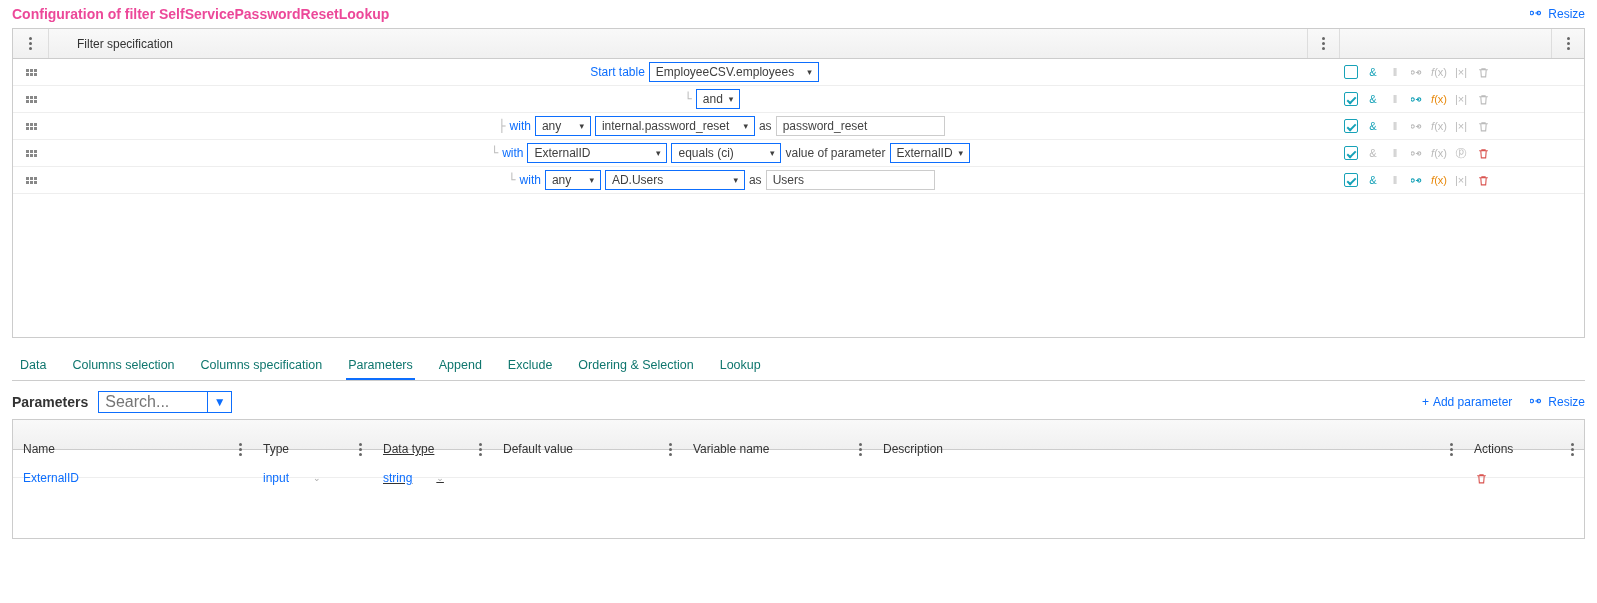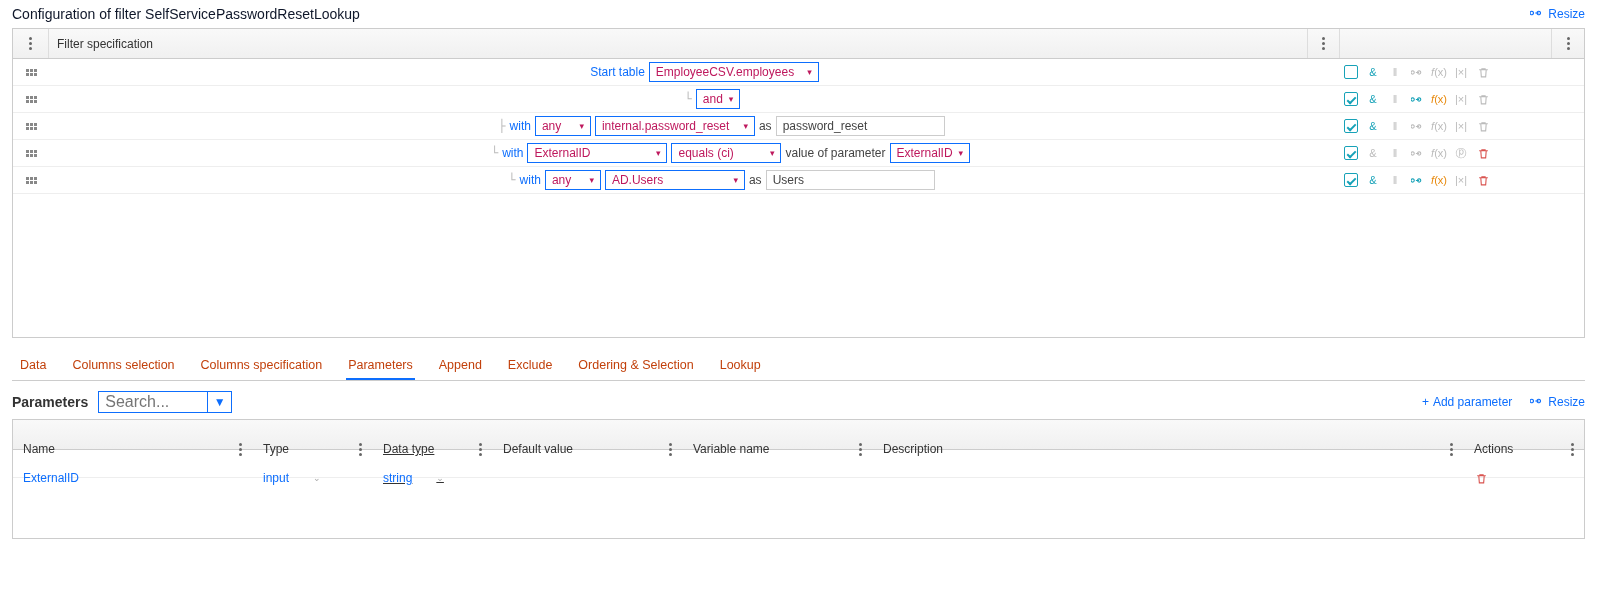--- a/index.html
+++ b/index.html
@@ -1,30 +1,30 @@
 <!DOCTYPE html>
 <html><head>
 <meta charset="utf-8">
 <style>
   * { box-sizing: border-box; margin: 0; padding: 0; font-family: "Segoe UI", Arial, sans-serif; }
   body { background:#fff; color:#333; font-size:12px; padding:6px 12px; }
 
   
   .title-row { display:flex; align-items:center; justify-content:space-between; margin-bottom:6px; }
-  .title { font-size:14px; font-weight:400; color:#0f172a; }
+  .title { font-size:14px; font-weight:700; color:#ec4899; }
   .resize-link { color:#0d6efd; font-size:12px; display:flex; align-items:center; gap:4px; cursor:pointer; }
   .resize-link svg { width:14px; height:10px; }
 
   
   .panel { border:1px solid #ccc; min-height:310px; position:relative; background:#fff; margin-bottom:10px; }
   .panel-header { display:flex; align-items:center; height:30px; border-bottom:1px solid #ccc;
                   background:linear-gradient(#f9f9f9,#f0f0f0); font-size:12px; color:#333; }
   .hcell { display:flex; align-items:center; height:100%; border-right:1px solid #ddd; padding:0 8px; }
   .hcell.drag { width:36px; justify-content:center; }
-  .hcell.spec { flex:1 1 auto; }
+  .hcell.spec { flex:1 1 auto;margin-left:20px; }
   .hcell.menu { width:32px; justify-content:center; border-right:1px solid #ddd; }
   .hcell.gap  { width:212px; border-right:1px solid #ddd; }
   .hcell.last { border-right:none; }
 
   .vmenu { display:inline-flex; flex-direction:column; gap:2px; cursor:pointer; }
   .vmenu span { width:3px; height:3px; background:#666; border-radius:50%; }
 
   .row { display:flex; align-items:center; height:27px; border-bottom:1px solid #eee; }
   .row .rcell-drag { width:36px; display:flex; justify-content:center; align-items:center; }
   .grip { display:grid; grid-template-columns:repeat(3,3px); grid-auto-rows:3px; gap:1px; cursor:grab; }
@@ -33,21 +33,21 @@
   .row .rcell-body { flex:1 1 auto; display:flex; align-items:center; gap:4px; padding-left:22px; min-width:0;justify-content:center; }
   .row .rcell-icons { width:246px; display:flex; align-items:center; gap:8px; justify-content:flex-start; padding-left:6px; }
 
   .indent1 { padding-left:38px !important; }
   .indent2 { padding-left:56px !important; }
   .indent3 { padding-left:74px !important; }
 
   .tree-elbow { color:#bbb; font-family:monospace; }
   .lbl-blue { color:#0d6efd; }
 
-  .select { border:1px solid #0d6efd; color:#be185d; background:#fff; height:20px;
+  .select { border:1px solid #0d6efd; color:#404040; background:#fff; height:20px;
             display:inline-flex; align-items:center; padding:3px 6px; gap:6px; cursor:pointer;
             font-size:12px; white-space:nowrap; }
   .select.wide { min-width:170px; justify-content:space-between; }
   .select .caret { font-size:9px; }
 
   .txt-input { border:1px solid #ccc; height:20px; padding:0 6px; font-size:12px; color:#444;
                background:#fff; min-width:140px; }
 
   .withword { color:#0d6efd; }
 
@@ -59,21 +59,21 @@
   .ic.teal   { color:#17a2b8; }
   .ic.orange { color:#e8890c; }
   .ic.red    { color:#d9534f; }
   .ic svg { width:13px; height:13px; }
   .ic.box { width:14px; height:14px; border:1px solid #17a2b8; border-radius:2px; position:relative; }
   .ic.box.checked::after { content:""; position:absolute; left:2px; top:4px; width:7px; height:3px;
         border-left:2px solid #17a2b8; border-bottom:2px solid #17a2b8; transform:rotate(-45deg); }
 
   
   .tabs { display:flex; gap:22px; border-bottom:1px solid #ccc; padding:4px 6px 0; margin-bottom:10px; }
-  .tab { color:#c2410c; font-size:12.5px; padding:6px 2px; cursor:pointer; border-bottom:2px solid transparent; }
+  .tab { color:#0f766e; font-size:12.5px; padding:6px 2px; cursor:pointer; border-bottom:2px solid transparent; }
   .tab.active { border-bottom-color:#0d6efd; }
 
   
   .params-head { display:flex; align-items:center; justify-content:space-between; margin-bottom:6px; }
   .params-left { display:flex; align-items:center; gap:10px; }
   .params-title { font-size:14px; font-weight:600; }
   .search-wrap { display:flex; align-items:stretch; }
   .search-wrap input { border:1px solid #0d6efd; height:22px; width:110px; padding:0 6px; font-size:16px; }
   .search-wrap .filter-btn { border:1px solid #0d6efd; border-left:none; width:24px; display:flex;
         align-items:center; justify-content:center; color:#0d6efd; cursor:pointer; background:#fff;}

